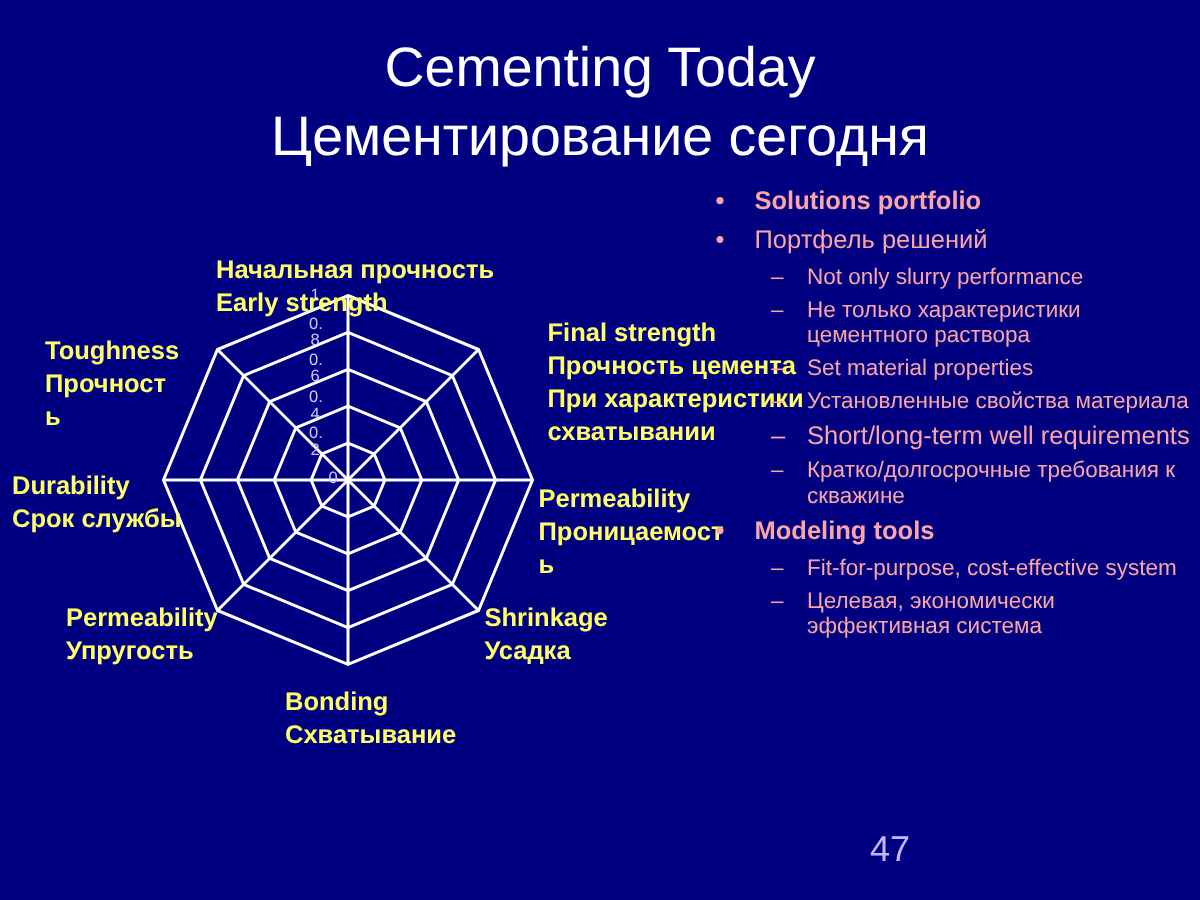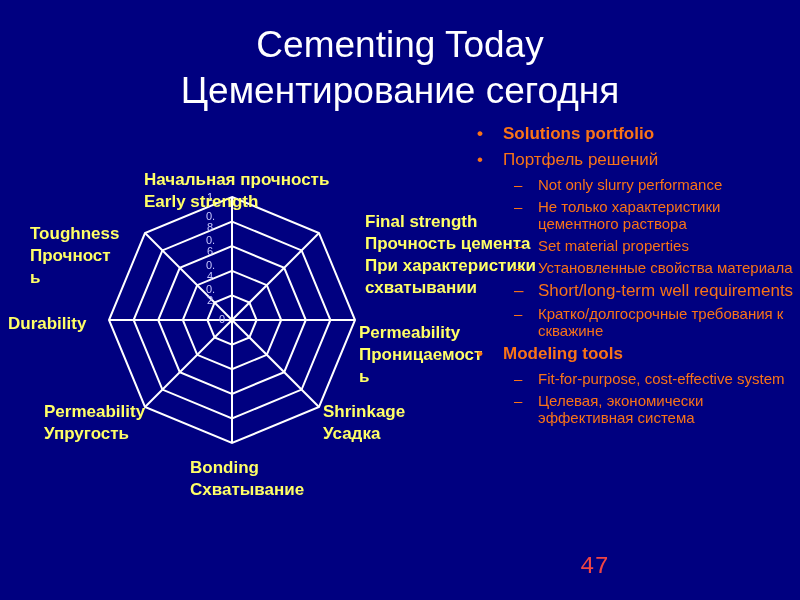--- a/index.html
+++ b/index.html
@@ -14,31 +14,31 @@
       text-align: center; color: #ffffff;
       font-size: 37px; line-height: 46px;
     }
     .radar { position: absolute; left: 0; top: 0; }
     .axis-label {
       position: absolute; color: #ffff66; font-weight: bold;
       font-size: 17px; line-height: 22px; white-space: nowrap;
     }
     .bullets {
       position: absolute; left: 474px; top: 124px; width: 320px;
-      color: #f97316;
+      color: #fca5a5;
     }
     .b1 { position: relative; padding-left: 29px; font-size: 17px; line-height: 20px; margin-bottom: 6px; }
     .b1::before { content: "•"; position: absolute; left: 3px; top: 0; }
     .b1.bold { font-weight: bold; }
     .b2 { position: relative; padding-left: 64px; font-size: 15px; line-height: 17px; margin-bottom: 5px; }
     .b2::before { content: "–"; position: absolute; left: 40px; top: 0; }
     .b2.big { font-size: 17px; line-height: 19px; }
     .page-num {
       position: absolute; left: 580px; top: 553px;
-      color: #ef4444; font-size: 24px; font-family: Liberation Mono, monospace;
+      color: #c4b5fd; font-size: 24px;
     }
     .scale-label {
       position: absolute; color: #c8c8ff; font-size: 11px; line-height: 11px;
       width: 8px; text-align: center; word-break: break-all;
     }
   </style>
 </head>
 <body>
 
 <div class="title">
@@ -95,20 +95,21 @@
 <div class="axis-label" style="left:190px; top:457px;">
   <div>Bonding</div>
     <div>Схватывание</div>
 </div>
 <div class="axis-label" style="left:44px; top:401px;">
   <div>Permeability</div>
     <div>Упругость</div>
 </div>
 <div class="axis-label" style="left:8px; top:313px;">
   <div>Durability</div>
+    <div>Срок службы</div>
 </div>
 <div class="axis-label" style="left:30px; top:223px;">
   <div>Toughness</div>
     <div>Прочност</div>
     <div>ь</div>
 </div>
 
 <div class="bullets">
   <div class="b1 bold">Solutions portfolio</div>
   <div class="b1">Портфель решений</div>

